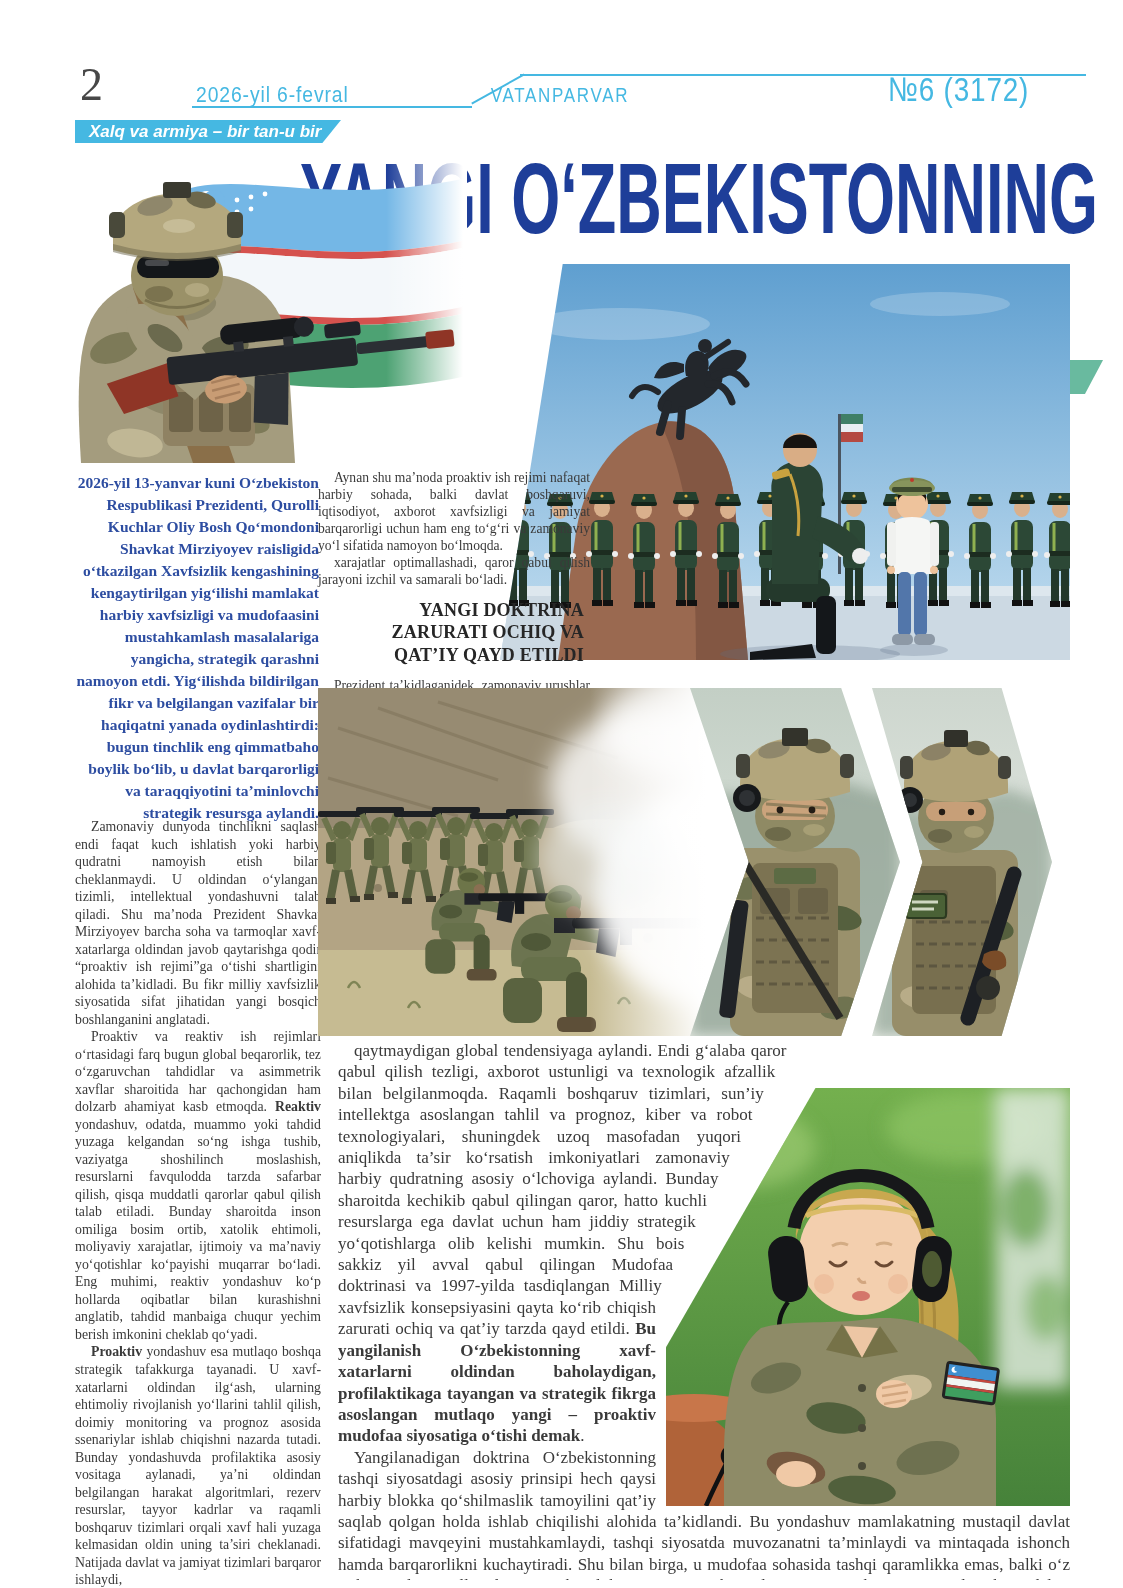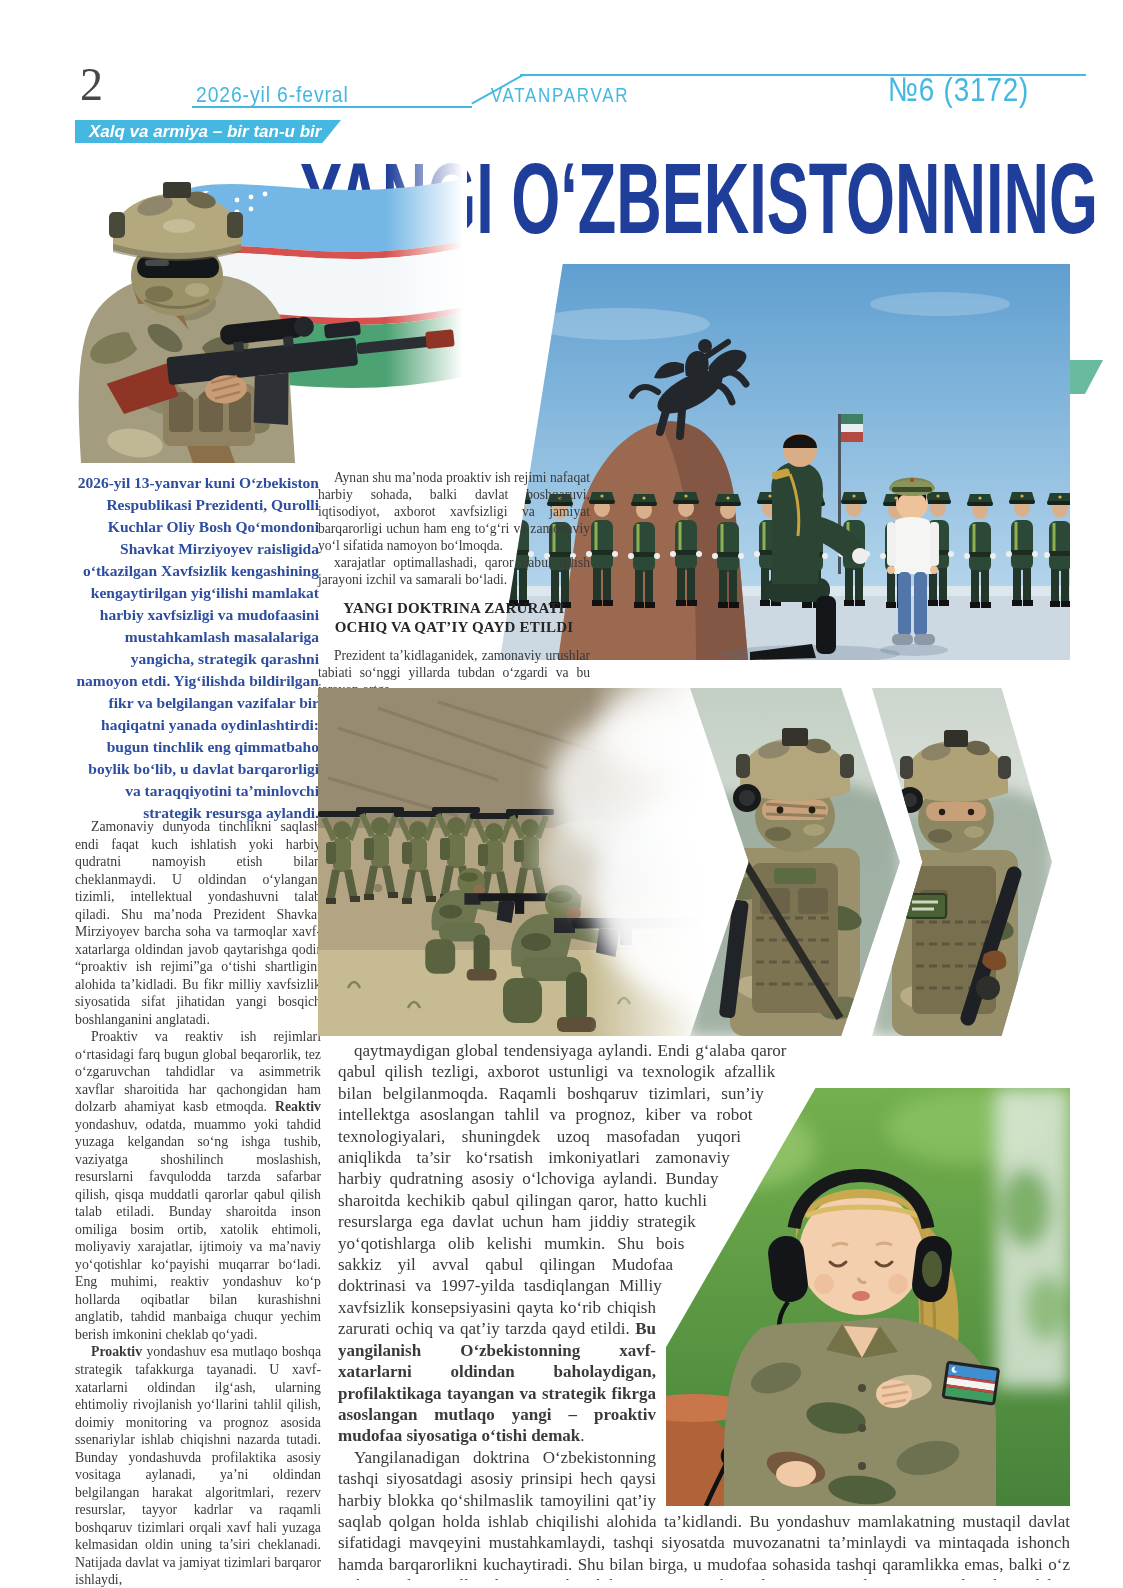--- a/index.html
+++ b/index.html
@@ -25,21 +25,21 @@
   
   .headline{left:300px;top:148px;font-family:"Liberation Sans",sans-serif;font-weight:700;
             font-size:100px;line-height:1;color:#1e3e99;white-space:nowrap;
             transform:scaleX(.63);transform-origin:left top;letter-spacing:0;}
   
   .lead{left:75px;top:472px;width:244px;font-family:Liberation Serif, serif;font-weight:700;
         font-size:15.5px;line-height:1.42;color:#2d4da1;text-align:right;}
   
   .col{font-size:13.8px;line-height:1.27;text-align:justify;color:#3a3a3a;}
   .col p{margin:0;text-indent:16px;}
-  .col h3{font-size:15px;font-weight:700;text-align:center;margin:10px 6px 12px 6px;
+  .col h3{font-size:18px;font-weight:700;text-align:right;margin:10px 6px 12px 6px;
           letter-spacing:.2px;color:#262626;}
   .col .b{font-weight:700;}
   .col-left{left:75px;top:818px;width:246px;}
   .col-mid{left:318px;top:470px;width:272px;font-size:13.6px;line-height:1.25;}
   .col-bottom{left:318px;top:1040px;width:732px;height:540px;font-size:17px;line-height:1.26;overflow:hidden;margin-left:20px;}
   
   .ph{width:100%;height:100%;display:block;}
   .ph-hero{left:75px;top:148px;width:392px;height:315px;}
   .ph-parade{left:500px;top:264px;width:570px;height:396px;clip-path:polygon(11% 0,100% 0,100% 100%,0 100%);}
   .ph-train{left:318px;top:688px;width:388px;height:348px;}

